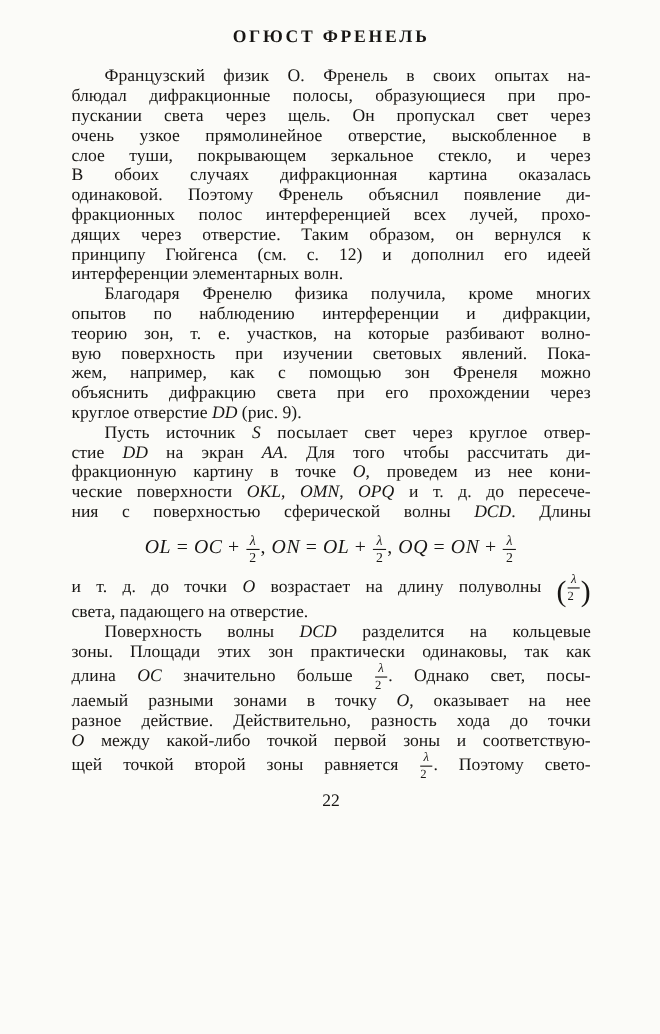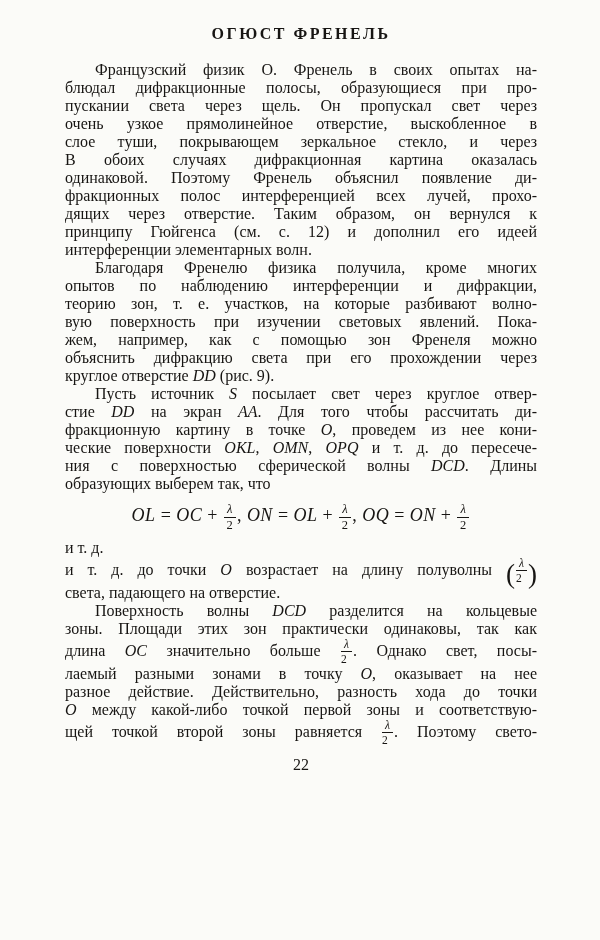--- a/index.html
+++ b/index.html
@@ -55,23 +55,21 @@
       <div class="line"><span>теорию зон, т. е. участков, на которые разбивают волно-</span></div>
       <div class="line"><span>вую поверхность при изучении световых явлений. Пока-</span></div>
       <div class="line"><span>жем, например, как с помощью зон Френеля можно</span></div>
       <div class="line"><span>объяснить дифракцию света при его прохождении через</span></div>
       <div class="line last"><span>круглое отверстие </span><span class="it">DD</span><span> (рис. 9).</span></div>
       <div class="line indent"><span>Пусть источник </span><span class="it">S</span><span> посылает свет через круглое отвер-</span></div>
       <div class="line"><span>стие </span><span class="it">DD</span><span> на экран </span><span class="it">AA</span><span>. Для того чтобы рассчитать ди-</span></div>
       <div class="line"><span>фракционную картину в точке </span><span class="it">O</span><span>, проведем из нее кони-</span></div>
       <div class="line"><span>ческие поверхности </span><span class="it">OKL</span><span>, </span><span class="it">OMN</span><span>, </span><span class="it">OPQ</span><span> и т. д. до пересече-</span></div>
       <div class="line"><span>ния с поверхностью сферической волны </span><span class="it">DCD</span><span>. Длины</span></div>
-      <div class="line last"><span>образующих выберем так, что</span></div>
       <div class="formula"><span class="it">OL</span><span> = </span><span class="it">OC</span><span> + </span><span class="frac"><span class="fn">λ</span><span class="fd">2</span></span><span>, </span><span class="it">ON</span><span> = </span><span class="it">OL</span><span> + </span><span class="frac"><span class="fn">λ</span><span class="fd">2</span></span><span>, </span><span class="it">OQ</span><span> = </span><span class="it">ON</span><span> + </span><span class="frac"><span class="fn">λ</span><span class="fd">2</span></span></div>
-      <div class="line last"><span>и т. д.</span></div>
       <div class="line"><span>и т. д. до точки </span><span class="it">O</span><span> возрастает на длину полуволны </span><span class="bigp">(</span><span class="frac"><span class="fn">λ</span><span class="fd">2</span></span><span class="bigp">)</span></div>
       <div class="line last"><span>света, падающего на отверстие.</span></div>
       <div class="line indent"><span>Поверхность волны </span><span class="it">DCD</span><span> разделится на кольцевые</span></div>
       <div class="line"><span>зоны. Площади этих зон практически одинаковы, так как</span></div>
       <div class="line"><span>длина </span><span class="it">OC</span><span> значительно больше </span><span class="frac"><span class="fn">λ</span><span class="fd">2</span></span><span>. Однако свет, посы-</span></div>
       <div class="line"><span>лаемый разными зонами в точку </span><span class="it">O</span><span>, оказывает на нее</span></div>
       <div class="line"><span>разное действие. Действительно, разность хода до точки</span></div>
       <div class="line"><span class="it">O</span><span> между какой-либо точкой первой зоны и соответствую-</span></div>
       <div class="line"><span>щей точкой второй зоны равняется </span><span class="frac"><span class="fn">λ</span><span class="fd">2</span></span><span>. Поэтому свето-</span></div>
     </div>

